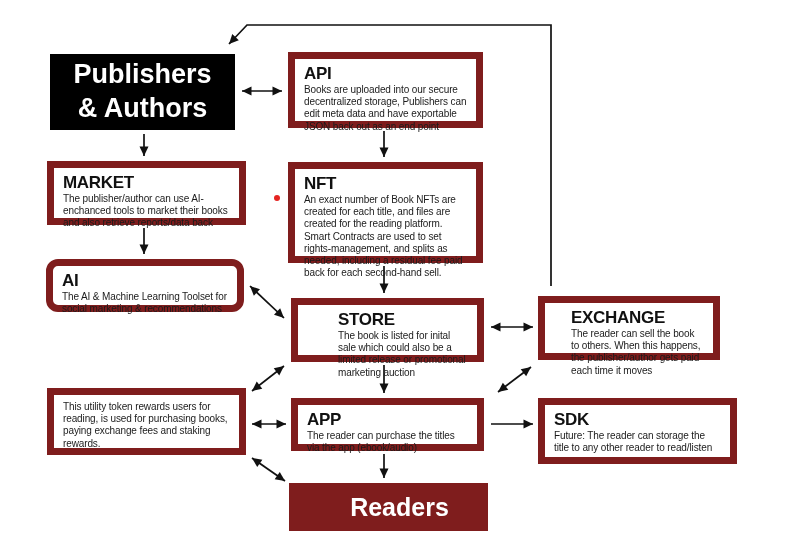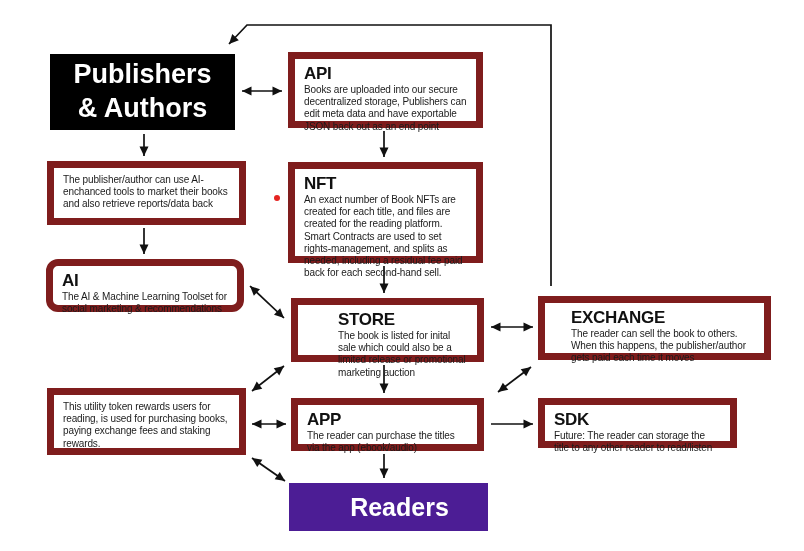--- a/index.html
+++ b/index.html
@@ -53,24 +53,24 @@
     box-sizing: border-box;
   }
   #node-publishers { left: 50px; top: 54px;  width: 185px; height: 76px; font-size: 27px; line-height: 1.25; }
   #node-readers    { left: 289px; top: 483px; width: 199px; height: 48px; font-size: 25px; }
 
   #node-api      { left: 288px; top: 52px;  width: 195px; height: 76px; }
   #node-market   { left: 47px;  top: 161px; width: 199px; height: 64px; }
   #node-nft      { left: 288px; top: 162px; width: 195px; height: 101px; }
   #node-ai       { left: 46px;  top: 259px; width: 198px; height: 53px; border-radius: 12px; }
   #node-store    { left: 291px; top: 298px; width: 193px; height: 64px; padding-left: 40px; }
-  #node-exchange { left: 538px; top: 296px; width: 233px; height: 64px; padding-left: 26px; }
+  #node-exchange { left: 538px; top: 296px; width: 182px; height: 64px; padding-left: 26px; }
   #node-token    { left: 47px;  top: 388px; width: 199px; height: 67px; }
   #node-app      { left: 291px; top: 398px; width: 193px; height: 53px; }
-  #node-sdk      { left: 538px; top: 398px; width: 199px; height: 50px; }
+  #node-sdk      { left: 538px; top: 398px; width: 199px; height: 66px; }
 
   #node-ai  .node-desc  { max-width: 172px; }
   #node-app .node-desc  { max-width: 152px; }
   #red-dot {
     position: absolute;
     left: 274px; top: 195px;
     width: 6px; height: 6px;
     border-radius: 50%;
   }
 </style>
@@ -137,20 +137,21 @@
     <span>Publishers</span>
     <span>&amp; Authors</span>
   </div>
 
   <div class="node" id="node-api">
     <span class="node-title">API</span>
     <span class="node-desc">Books are uploaded into our secure decentralized storage, Publishers can edit meta data and have exportable JSON back out as an end point</span>
   </div>
 
   <div class="node" id="node-market">
+    <span class="node-title">MARKET</span>
     <span class="node-desc">The publisher/author can use AI-enchanced tools to market their books and also retrieve reports/data back</span>
   </div>
 
   <div class="node" id="node-nft">
     <span class="node-title">NFT</span>
     <span class="node-desc">An exact number of Book NFTs are created for each title, and files are created for the reading platform. Smart Contracts are used to set rights-management, and splits as needed, including a residual fee paid back for each second-hand sell.</span>
   </div>
 
   <div class="node" id="node-ai">
     <span class="node-title">AI</span>
@@ -174,19 +175,19 @@
   <div class="node" id="node-app">
     <span class="node-title">APP</span>
     <span class="node-desc">The reader can purchase the titles via the app (ebook/audio)</span>
   </div>
 
   <div class="node" id="node-sdk">
     <span class="node-title">SDK</span>
     <span class="node-desc">Future: The reader can storage the title to any other reader to read/listen</span>
   </div>
 
-  <div class="node-black" id="node-readers" style="background: #4c1d95; color: rgb(255, 255, 255); padding-left: 22px;">
+  <div class="node-black" id="node-readers" style="background: #7f1d1d; color: rgb(255, 255, 255); padding-left: 22px;">
     <span>Readers</span>
   </div>
 
   <div id="red-dot" style="background: rgb(229, 36, 33);"></div>
 
 </div>
 
 </body></html>

